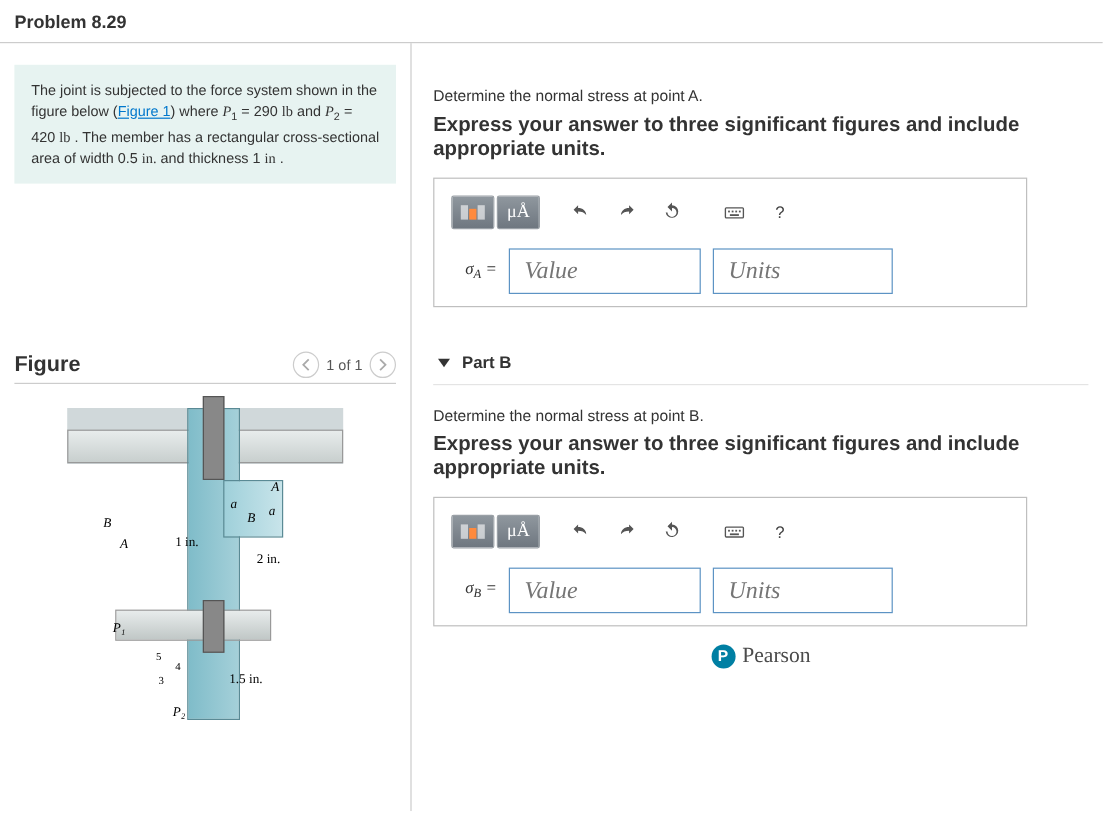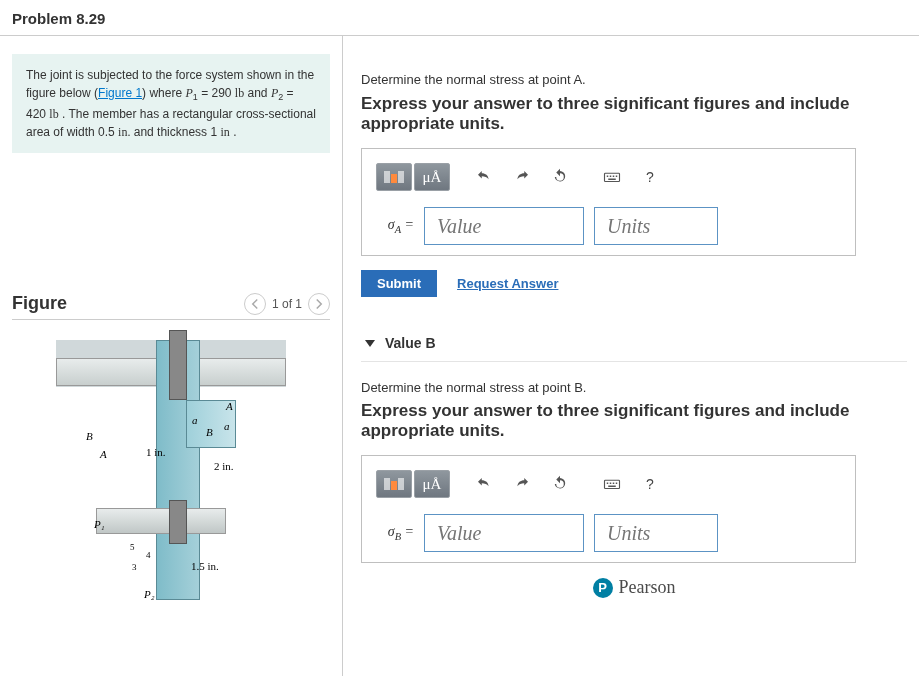--- a/index.html
+++ b/index.html
@@ -185,21 +185,21 @@
     height: 38px;
     border: 1px solid #5c93c4;
     font-family: 'Times New Roman', serif;
     font-style: italic;
     font-size: 20px;
     color: #999;
     padding: 0 12px;
     background: #fff;
   }
   .value-input { width: 160px; }
-  .units-input { width: 124px; font-style: italic; }
+  .units-input { width: 150px; font-style: italic; }
   .submit-row {
     margin-top: 14px;
     display: flex;
     align-items: center;
     gap: 20px;
   }
   .submit-btn {
     background: #2a6db8;
     color: #fff;
     border: none;
@@ -352,29 +352,25 @@
 
         <div class="equation-row">
           <div class="eq-label">
             <span style="font-style:italic;">σ</span><span class="sub" style="font-style:italic;">A</span> =
           </div>
           <input class="value-input" placeholder="Value" style="">
           <input class="units-input" placeholder="Units" style="">
         </div>
       </div>
 
-      <div class="submit-row">
-        <button class="submit-btn">Submit</button>
-        <a class="request-link">Request Answer</a>
-      </div>
     </div>
 
     <div class="part-header">
       <div class="caret"></div>
-      <div class="part-title">Value B</div>
+      <div class="part-title">Part B</div>
     </div>
     <div class="part-body" style="padding-bottom:8px;">
       <div class="prompt">Determine the normal stress at point B.</div>
       <div class="prompt-bold">Express your answer to three significant figures and include appropriate units.</div>
 
       <div class="answer-box">
         <div class="toolbar">
           <div class="tool-btn">
             <div class="input-tool-icon">
                 <span></span>

